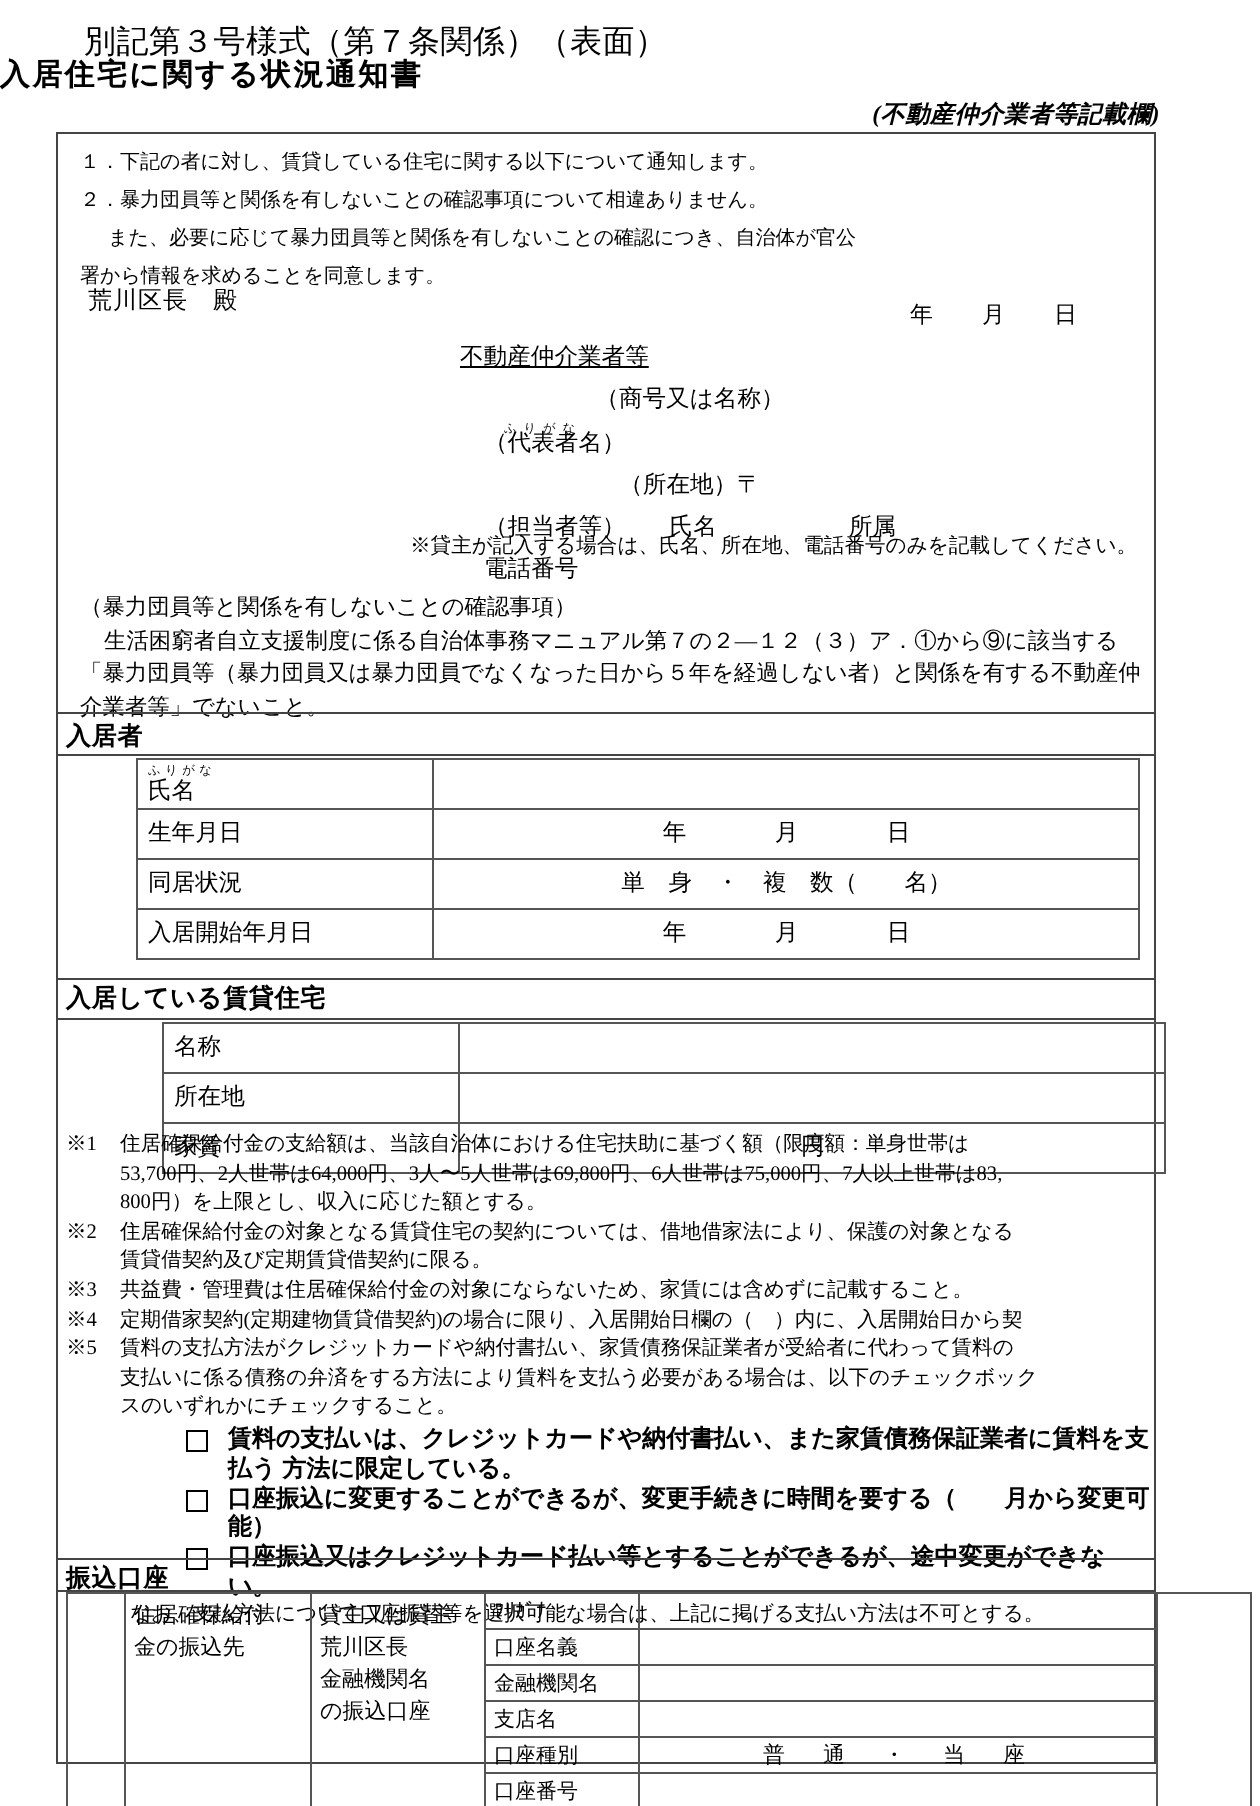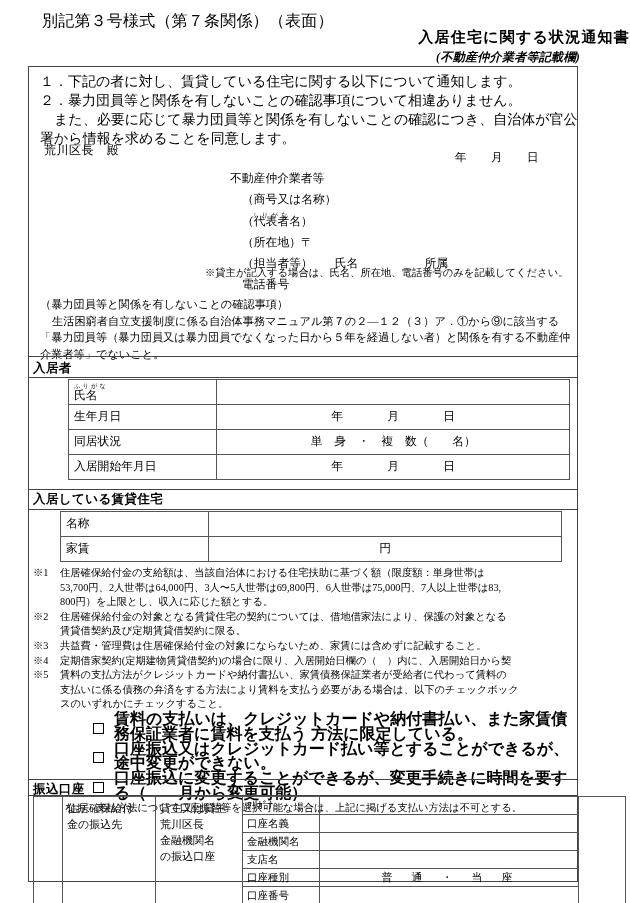--- a/index.html
+++ b/index.html
@@ -31,21 +31,21 @@
     top: 11px;
     font-size: 16px;
     letter-spacing: 0.2px;
     white-space: nowrap;
   }
   .doc-title {
     position: absolute;
     left: 0;
     top: 28px;
     width: 630px;
-    text-align: right;
+    text-align: left;
     font-size: 15px;
     font-weight: bold;
     letter-spacing: 1.2px;
   }
   .subtitle-right {
     position: absolute;
     right: 50px;
     top: 49px;
     font-size: 12px;
     font-weight: bold;
@@ -64,21 +64,21 @@
     border: 1px solid #444;
     box-sizing: border-box;
   }
 
   
   .stmt {
     position: absolute;
     left: 40px;
     top: 72px;
     width: 530px;
-    font-size: 14px;
+    font-size: 10px;
     line-height: 19px;
   }
   .stmt .li {
     text-indent: 0;
     padding-left: 0;
     white-space: nowrap;
   }
   .stmt .li2-cont {
     padding-left: 14px;
     white-space: nowrap;
@@ -108,22 +108,22 @@
   .d-m { width: 36px; }
 
   .party {
     position: absolute;
     left: 230px;
     top: 168px;
     font-size: 11.8px;
     line-height: 21px;
     white-space: nowrap;
   }
-  .party .l0 { padding-left: 0px; }
-  .party .l1 { padding-left: 12px; }
+  .party .l0 { padding-left: 0px; text-decoration: underline; }
+  .party .l1 { padding-left: 12px; text-align: center; }
   .party .rub-wrap {
     position: relative;
     padding-left: 12px;
     padding-top: 1px;
   }
   .rubytext {
     position: absolute;
     left: 22px;
     top: -6px;
     font-size: 6.2px;
@@ -230,24 +230,24 @@
     width: 27px;
     flex: 0 0 27px;
     white-space: nowrap;
   }
   .fn-text {
     flex: 1 1 auto;
   }
   .fn-text .cont { display: block; }
   .chk-line {
     display: flex;
-    align-items: center;
+    align-items: flex-start;
     margin-left: 60px;
     font-weight: bold;
-    font-size: 16px;
+    font-size: 12px;
     line-height: 14.8px;
   }
   .chk-box {
     flex: 0 0 auto;
     width: 9px;
     height: 9px;
     border: 1px solid #000;
     margin-right: 10px;
     margin-top: 3px;
   }
@@ -357,24 +357,28 @@
         <span class="y">年</span><span class="m">月</span><span>日</span>
       </td>
     </tr>
   </tbody>
     </table>
 
   <div class="sec-rule" style="top:489px"></div>
   <div class="sec-head" style="top:491px">入居している賃貸住宅</div>
   <div class="sec-rule" style="top:509px"></div>
 
-  <table class="itbl" style="left:60px; top:511px; width:502px;">
+  <table class="itbl" style="left:81px; top:511px; width:502px;">
     <tbody>
         <tr>
       <td class="lbl">名称</td>
+      <td class="val valL"></td>
+    </tr>
+    <tr>
+      <td class="lbl">所在地</td>
       <td class="val valL"></td>
     </tr>
     <tr>
       <td class="lbl">家賃</td>
       <td class="val">円</td>
     </tr>
   </tbody>
     </table>
 
   <div class="fnotes">
@@ -423,28 +427,28 @@
       <div class="chk-box"></div>
       <div class="chk-txt">
         <span class="cont">賃料の支払いは、クレジットカードや納付書払い、また家賃債務保証業者に賃料を支払う</span>
         <span class="cont">方法に限定している。</span>
       </div>
     </div>
 
     <div class="chk-line">
       <div class="chk-box"></div>
       <div class="chk-txt">
-        <span class="cont">口座振込又はクレジットカード払い等とすることができるが、途中変更ができない。</span>
+        <span class="cont">口座振込に変更することができるが、変更手続きに時間を要する（　　月から変更可能）</span>
       </div>
     </div>
 
     <div class="chk-line">
       <div class="chk-box"></div>
       <div class="chk-txt">
-        <span class="cont">口座振込に変更することができるが、変更手続きに時間を要する（　　月から変更可能）</span>
+        <span class="cont">口座振込又はクレジットカード払い等とすることができるが、途中変更ができない。</span>
       </div>
     </div>
 
     <div class="fn-tail">なお、支払方法について口座振替等を選択可能な場合は、上記に掲げる支払い方法は不可とする。</div>
   </div>
 
   <div class="sec-rule" style="top:779px"></div>
   <div class="sec-head" style="top:781px">振込口座</div>
   <div class="sec-rule" style="top:795px"></div>
 

